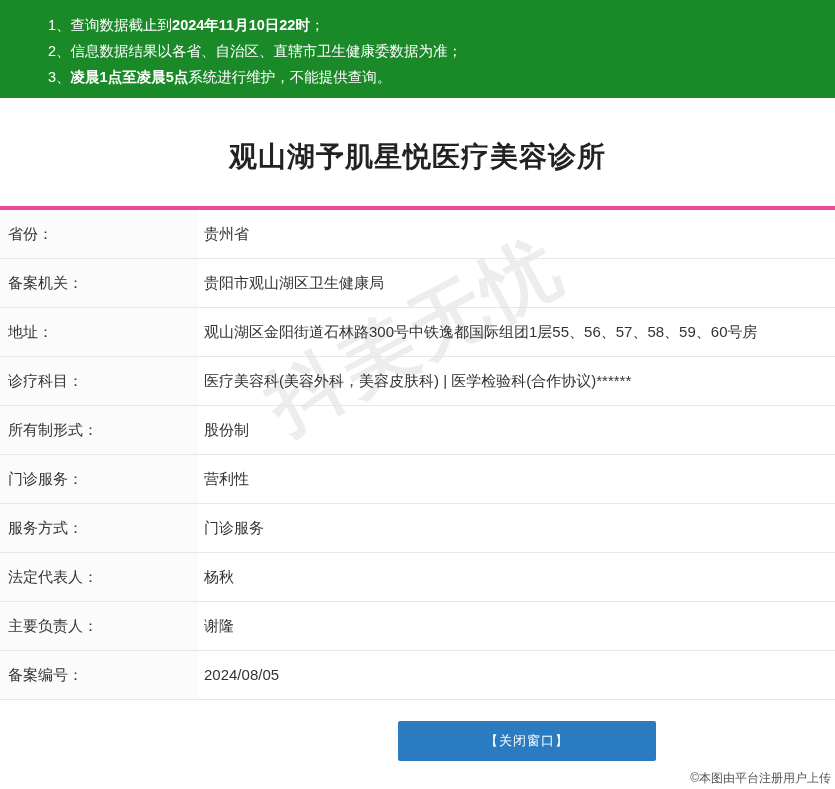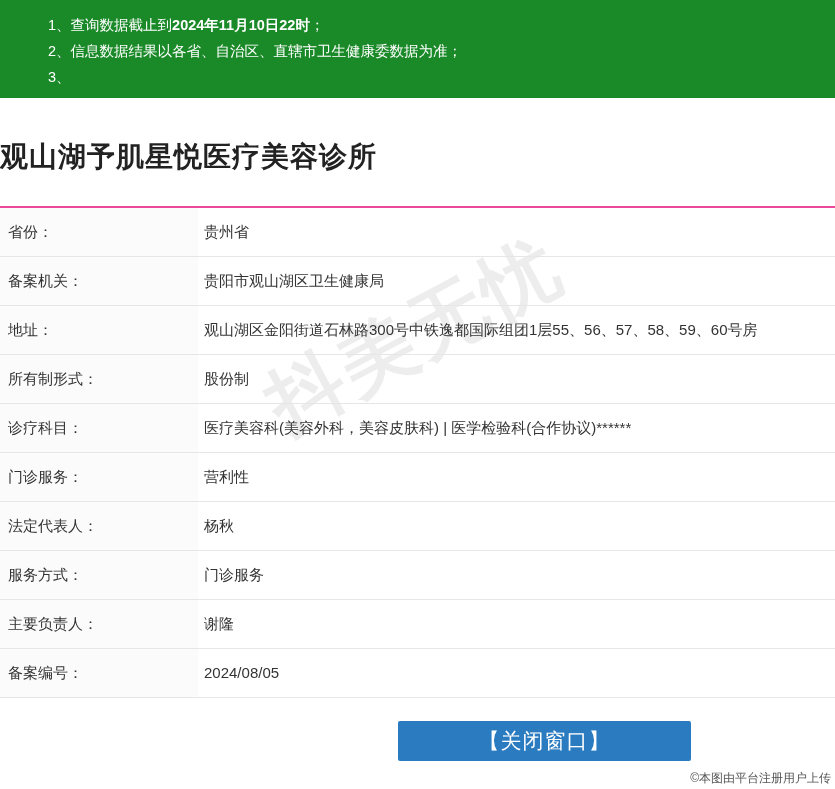--- a/index.html
+++ b/index.html
@@ -37,40 +37,41 @@
   .notice-text {
     white-space: nowrap;
   }
   .b {
     font-weight: bold;
     margin-top: 8px;
   }
 
   
   .title {
+    text-align: center;
     font-size: 28px;
     font-weight: bold;
     color: #222222;
     letter-spacing: 1px;
     padding: 40px 0 30px 0;
   }
 
   
   .table {
     width: 835px;
     border-collapse: collapse;
     table-layout: fixed;
     position: relative;
     z-index: 2;
   }
   .table tr {
     border-bottom: 1px solid #e6e6e6;
   }
   .table tr:first-child {
-    border-top: 2px solid #ec4899;
+    border-top: 4px solid #ec4899;
   }
   .table td {
     padding: 13px 0 13px 0;
     font-size: 15px;
     vertical-align: top;
     line-height: 22px;
   }
   td.label {
     width: 190px;
     padding-left: 8px;
@@ -104,26 +105,26 @@
     position: absolute;
     left: 0;
     bottom: 0;
     width: 835px;
     height: 78px;
   }
   .close-btn {
     position: absolute;
     left: 398px;
     top: 10px;
-    width: 293px;
+    width: 258px;
     height: 40px;
     background: #2b7bc0;
     color: #ffffff;
     border: none;
-    font-size: 21px;
+    font-size: 13px;
     font-family: Liberation Sans, sans-serif;
     cursor: pointer;
     border-radius: 2px;
     letter-spacing: 1px;
   }
   .upload-note {
     position: absolute;
     right: 4px;
     bottom: 2px;
     font-size: 12px;
@@ -139,20 +140,21 @@
   <div class="notice-line">
     <span class="notice-num">1、</span>
     <span class="notice-text"><span>查询数据截止到</span><span class="b">2024年11月10日22时</span><span>；</span></span>
   </div>
   <div class="notice-line">
     <span class="notice-num">2、</span>
     <span class="notice-text">信息数据结果以各省、自治区、直辖市卫生健康委数据为准；</span>
   </div>
   <div class="notice-line">
     <span class="notice-num">3、</span>
+    <span class="notice-text"><span class="b">凌晨1点至凌晨5点</span><span>系统进行维护，不能提供查询。</span></span>
   </div>
 </div>
 
 <div class="title">观山湖予肌星悦医疗美容诊所</div>
 
 <div class="watermark">抖美无忧</div>
 
 <table class="table">
   <tbody>
     <tr>
@@ -161,38 +163,38 @@
     </tr>
     <tr>
       <td class="label">备案机关：</td>
       <td class="value">贵阳市观山湖区卫生健康局</td>
     </tr>
     <tr>
       <td class="label">地址：</td>
       <td class="value">观山湖区金阳街道石林路300号中铁逸都国际组团1层55、56、57、58、59、60号房</td>
     </tr>
     <tr>
+      <td class="label">诊疗科目：</td>
+      <td class="value">医疗美容科(美容外科，美容皮肤科) | 医学检验科(合作协议)******</td>
+    </tr>
+    <tr>
       <td class="label">所有制形式：</td>
       <td class="value">股份制</td>
     </tr>
     <tr>
-      <td class="label">诊疗科目：</td>
-      <td class="value">医疗美容科(美容外科，美容皮肤科) | 医学检验科(合作协议)******</td>
-    </tr>
-    <tr>
       <td class="label">门诊服务：</td>
       <td class="value">营利性</td>
     </tr>
     <tr>
+      <td class="label">服务方式：</td>
+      <td class="value">门诊服务</td>
+    </tr>
+    <tr>
       <td class="label">法定代表人：</td>
       <td class="value">杨秋</td>
-    </tr>
-    <tr>
-      <td class="label">服务方式：</td>
-      <td class="value">门诊服务</td>
     </tr>
     <tr>
       <td class="label">主要负责人：</td>
       <td class="value">谢隆</td>
     </tr>
     <tr>
       <td class="label">备案编号：</td>
       <td class="value">2024/08/05</td>
     </tr>
   </tbody>

